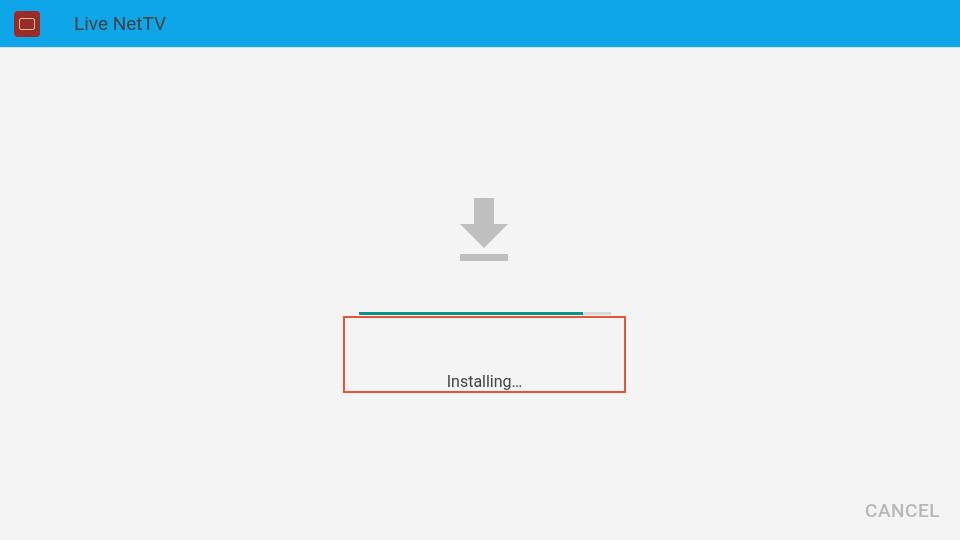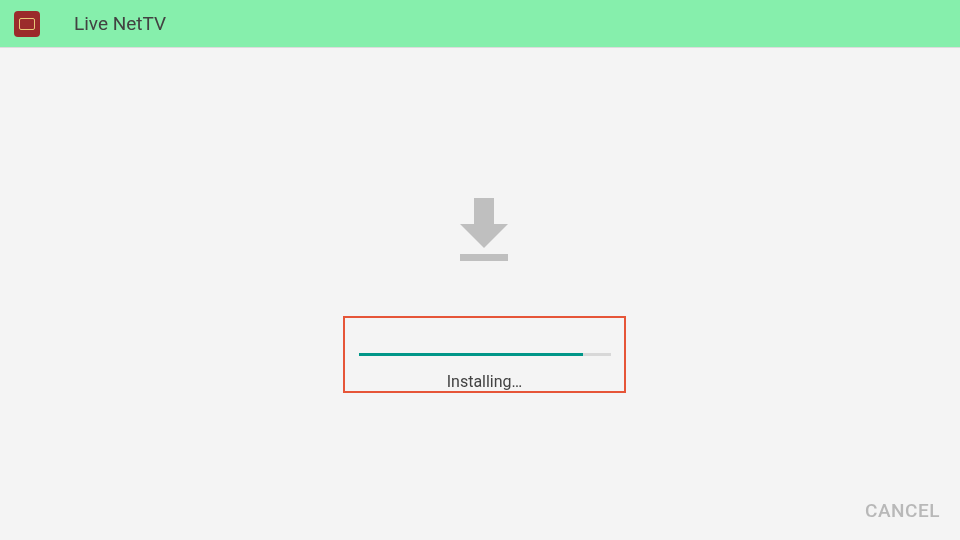--- a/index.html
+++ b/index.html
@@ -6,21 +6,21 @@
     body {
       width: 960px;
       height: 540px;
       background: #f4f4f4;
       font-family: Roboto, Arial, sans-serif;
       position: relative;
       overflow: hidden;
     }
     .header {
       height: 48px;
-      background: #86efac;
+      background: #0ea5e9;
       border-bottom: 1px solid #dcdcdc;
       display: flex;
       align-items: center;
       padding: 0 14px;
     }
     .app-icon {
       width: 26px;
       height: 26px;
       background: #9b2b2b;
       border-radius: 4px;
@@ -56,21 +56,21 @@
     .progress-container {
       position: absolute;
       left: 343px;
       top: 268px;
       width: 283px;
       height: 77px;
       border: 2px solid #e65538;
       display: flex;
       flex-direction: column;
       align-items: center;
-      justify-content: flex-end;
+      justify-content: space-between;
       gap: 16px;
     }
     .progress-bar {
       width: 252px;
       height: 3px;
       background: #d8d8d8;
       position: relative;
       margin-top: -6px;
     }
     .progress-fill {

